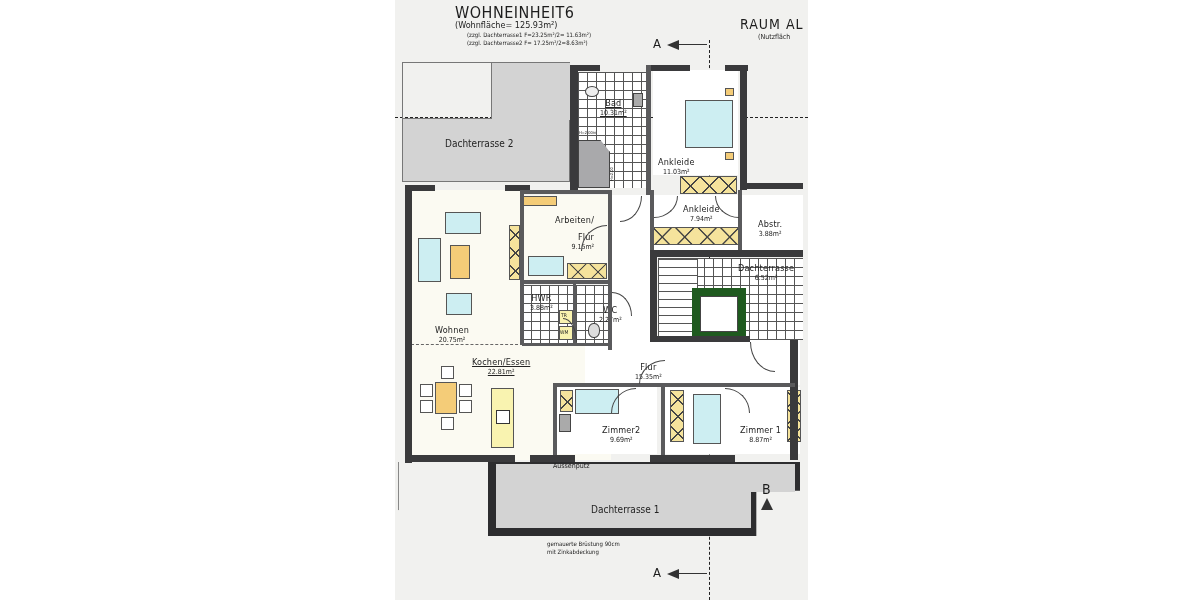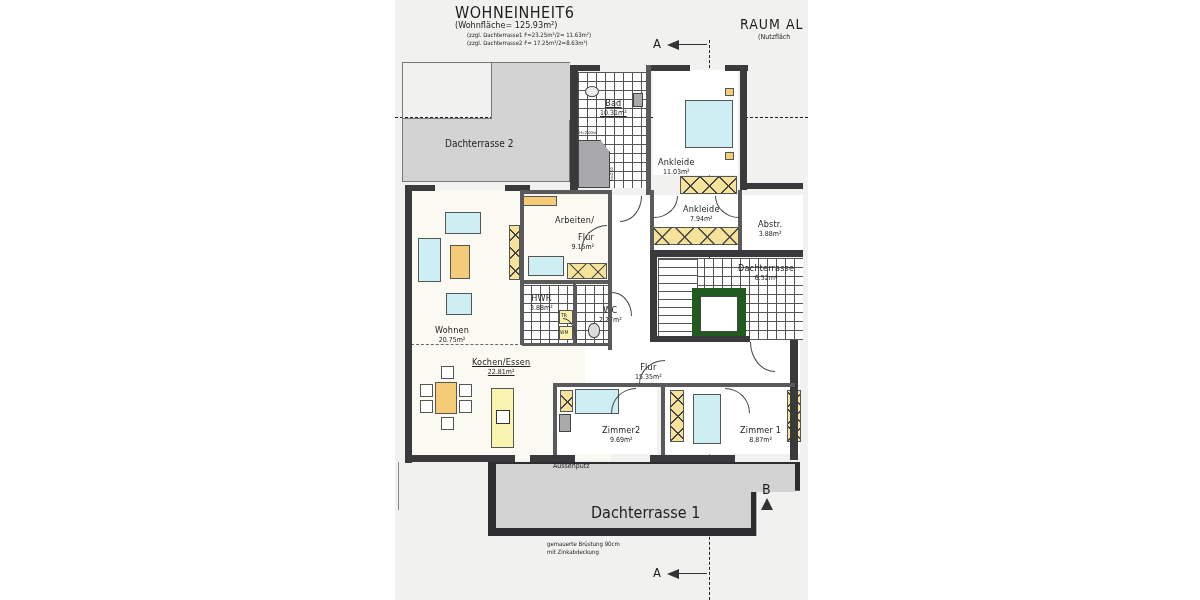--- a/index.html
+++ b/index.html
@@ -210,21 +210,21 @@
   <div class="door" style="left:320px;top:196px;width:24px;height:22px;transform:scale(-1,-1);"></div>
   <div class="door" style="left:168px;top:318px;width:14px;height:24px;"></div>
   <div class="door" style="left:216px;top:388px;width:25px;height:25px;transform:scaleX(-1);"></div>
   <div class="door" style="left:330px;top:388px;width:25px;height:25px;"></div>
   <div class="door" style="left:244px;top:360px;width:26px;height:24px;transform:scaleX(-1);"></div>
   <div class="door" style="left:355px;top:342px;width:25px;height:30px;transform:scale(-1,-1);"></div>
 
   <div class="abs" style="left:93px;top:462px;width:312px;height:74px;background:#2d2d2f;clip-path:polygon(0 0,100% 0,100% 39%,86% 39%,86% 100%,0 100%);"></div>
   <div class="terrace" style="left:101px;top:464px;width:255px;height:64px;"></div>
   <div class="terrace" style="left:355px;top:464px;width:45px;height:28px;"></div>
-  <div class="lbl" style="left:196px;top:505px;font-size:16px;">Dachterrasse  1</div>
+  <div class="lbl" style="left:196px;top:505px;font-size:10px;">Dachterrasse  1</div>
   <div class="lbl" style="left:158px;top:463px;font-size:7px;">Aussenputz</div>
   <div class="lbl" style="left:152px;top:541px;font-size:6px;text-align:left;">gemauerte  Brüstung  90cm</div>
   <div class="lbl" style="left:152px;top:549px;font-size:6px;text-align:left;">mit  Zinkabdeckung</div>
 
   <div class="abs" style="left:3px;top:462px;width:90px;height:60px;border-left:1px solid #888;clip-path:polygon(0 0,100% 0,100% 100%,0 80%);"></div>
 
   <div class="title" style="left:367px;top:481px;font-size:14px;">B</div>
   <div class="abs" style="left:366px;top:498px;width:0;height:0;border-left:6px solid transparent;border-right:6px solid transparent;border-bottom:12px solid #333;"></div>
 
   <div class="title" style="left:258px;top:565px;font-size:13px;">A</div>

